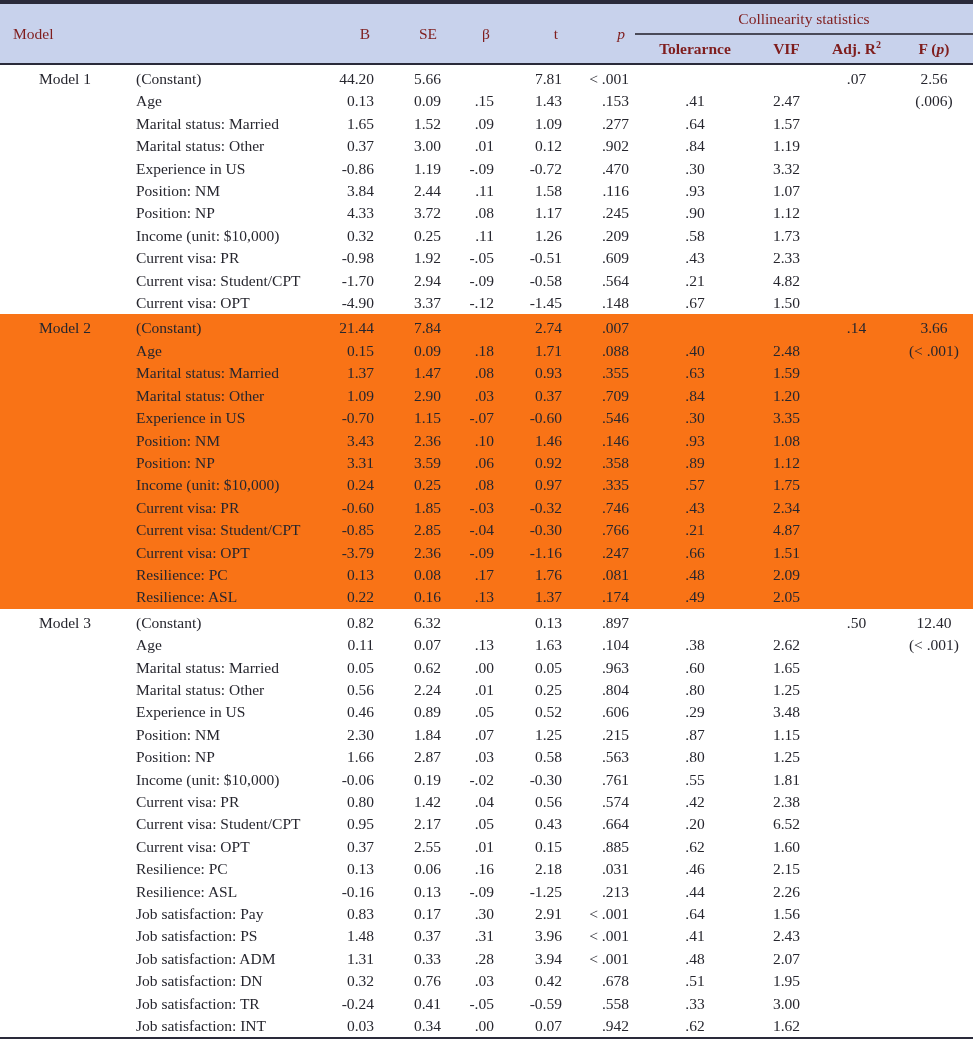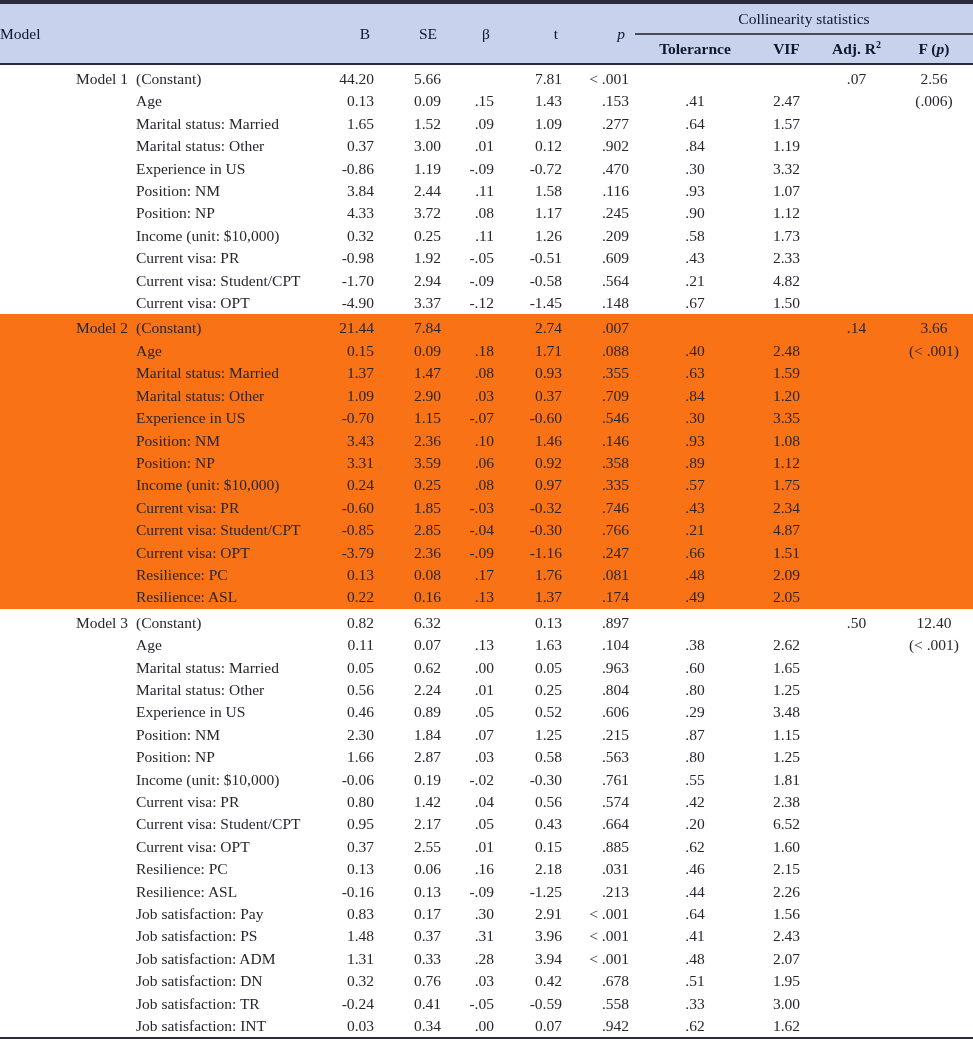--- a/index.html
+++ b/index.html
@@ -23,27 +23,28 @@
     table-layout: fixed;
     border-top: 4px solid #2a2a3a;
     border-bottom: 2px solid #2a2a3a;
   }
   thead {
     background: #c8d2ec;
   }
   thead th {
     font-weight: normal;
     font-size: 15.5px;
-    color: #0f172a;
+    color: #7f1d1d;
     padding: 0;
   }
   thead tr.h-row1 th { height: 29px; }
   thead tr.h-row2 th { height: 28px; font-weight: bold; }
   th.model-h {
     text-align: left;
+    padding-left: 13px;
     vertical-align: middle;
   }
   th.num-h {
     text-align: right;
     padding-right: 10px;
     vertical-align: middle;
   }
   th.italic, .italic { font-style: italic; }
   th.collin-h {
     text-align: center;
@@ -60,21 +61,21 @@
   tbody td {
     font-size: 15.5px;
     height: 22.4px;
     padding: 0;
     line-height: 22.4px;
     white-space: nowrap;
     overflow: hidden;
   }
   tbody tr.hl { background: #f97316; }
   tbody tr.first-of-section td { padding-top: 3px; }
-  td.model { text-align: right; padding-left: 2px; }
+  td.model { text-align: center; padding-left: 2px; }
   td.var   { text-align: left; padding-left: 8px; margin-top: 28px; }
   td.num   { text-align: right; padding-right: 6px; }
   td.mid   { text-align: center; }
 </style>
 </head>
 <body>
 
 <div class="page">
   <table class="stats-table">
     <colgroup>

